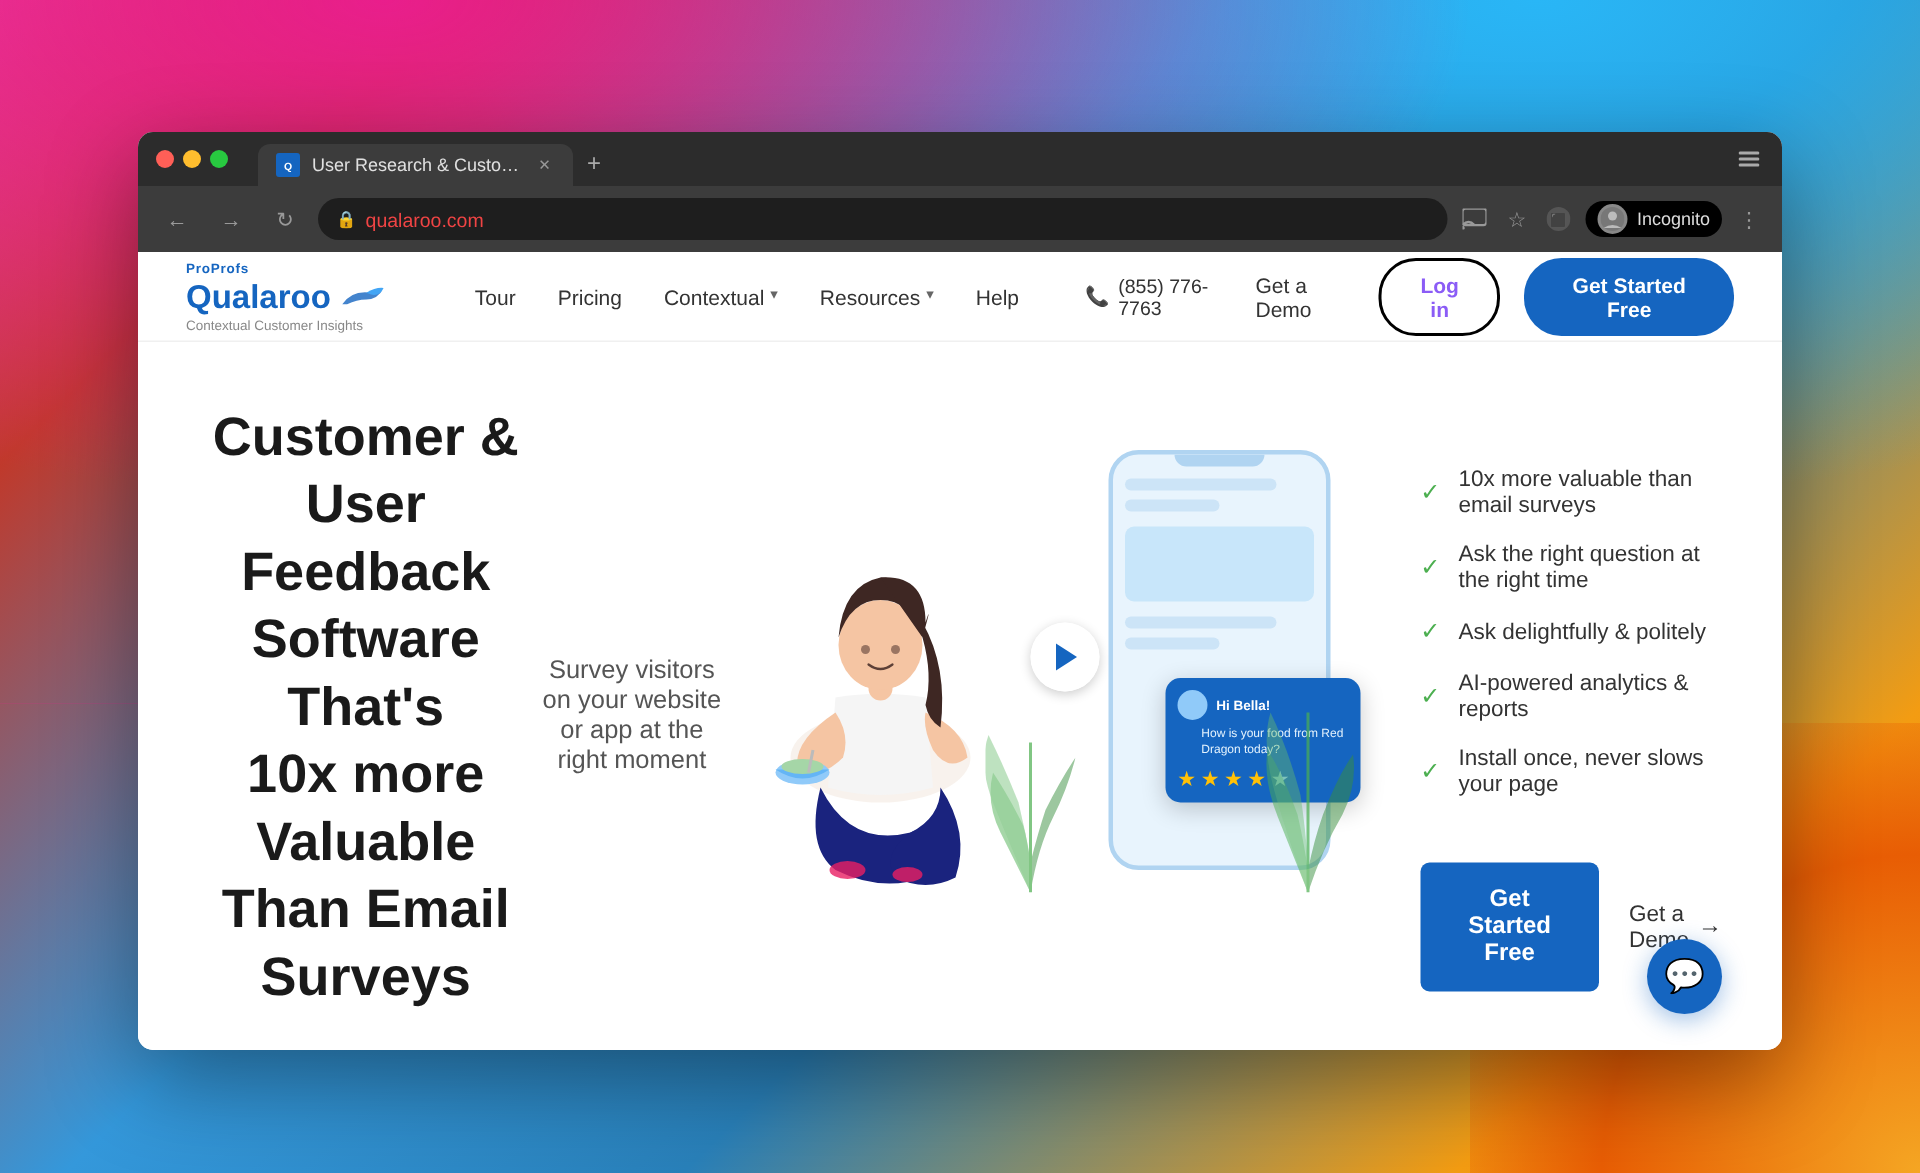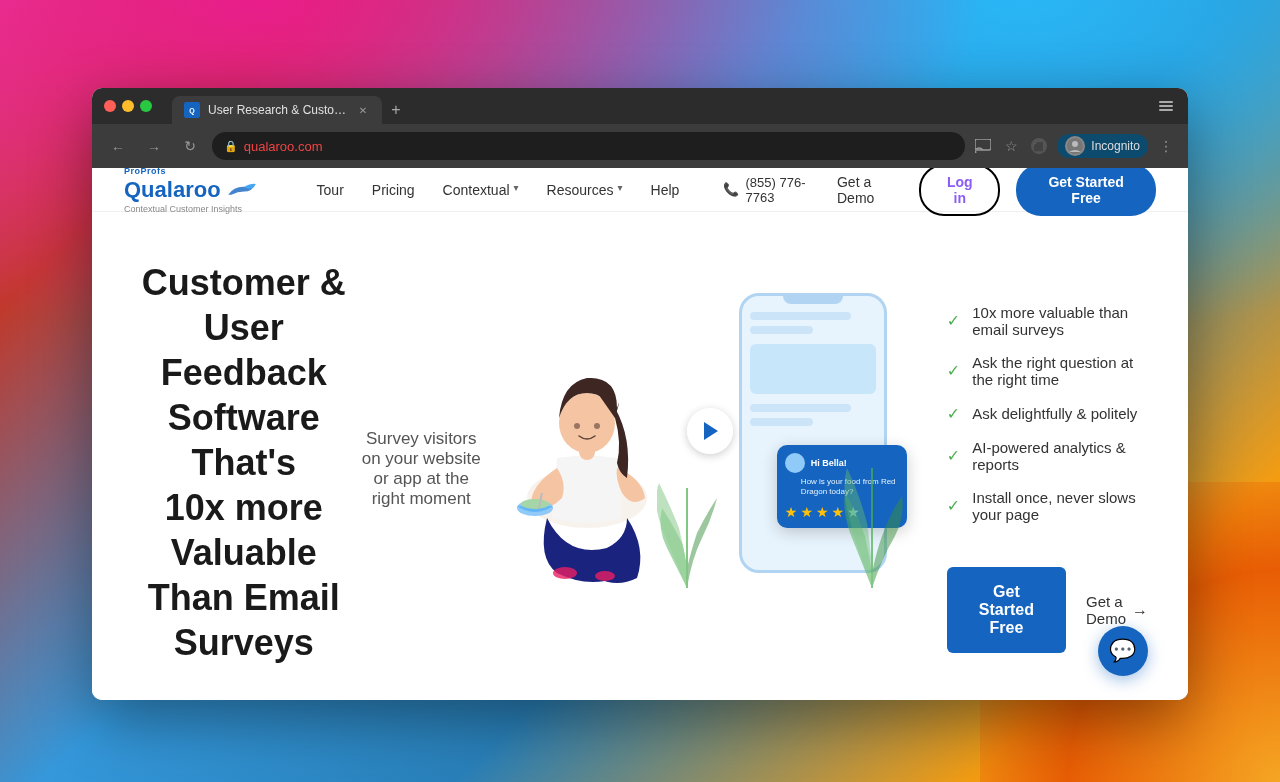--- a/index.html
+++ b/index.html
@@ -180,21 +180,21 @@
       align-items: center;
       justify-content: center;
       color: #999;
       font-size: 14px;
       cursor: pointer;
     }
     .incognito-badge {
       display: flex;
       align-items: center;
       gap: 6px;
-      background: #0c4a6e;
+      background: #000000;
       border-radius: 12px;
       padding: 2px 8px;
     }
     .incognito-avatar {
       width: 20px;
       height: 20px;
       border-radius: 50%;
       background: #888;
       display: flex;
       align-items: center;
@@ -211,21 +211,21 @@
     .site-content {
       flex: 1;
       overflow: hidden;
       display: flex;
       flex-direction: column;
       background: #fff;
     }
 
     
     .site-nav {
-      height: 44px;
+      height: 60px;
       display: flex;
       align-items: center;
       padding: 0 32px;
       border-bottom: 1px solid #f0f0f0;
       gap: 32px;
       flex-shrink: 0;
     }
     .logo-area {
       display: flex;
       flex-direction: column;

